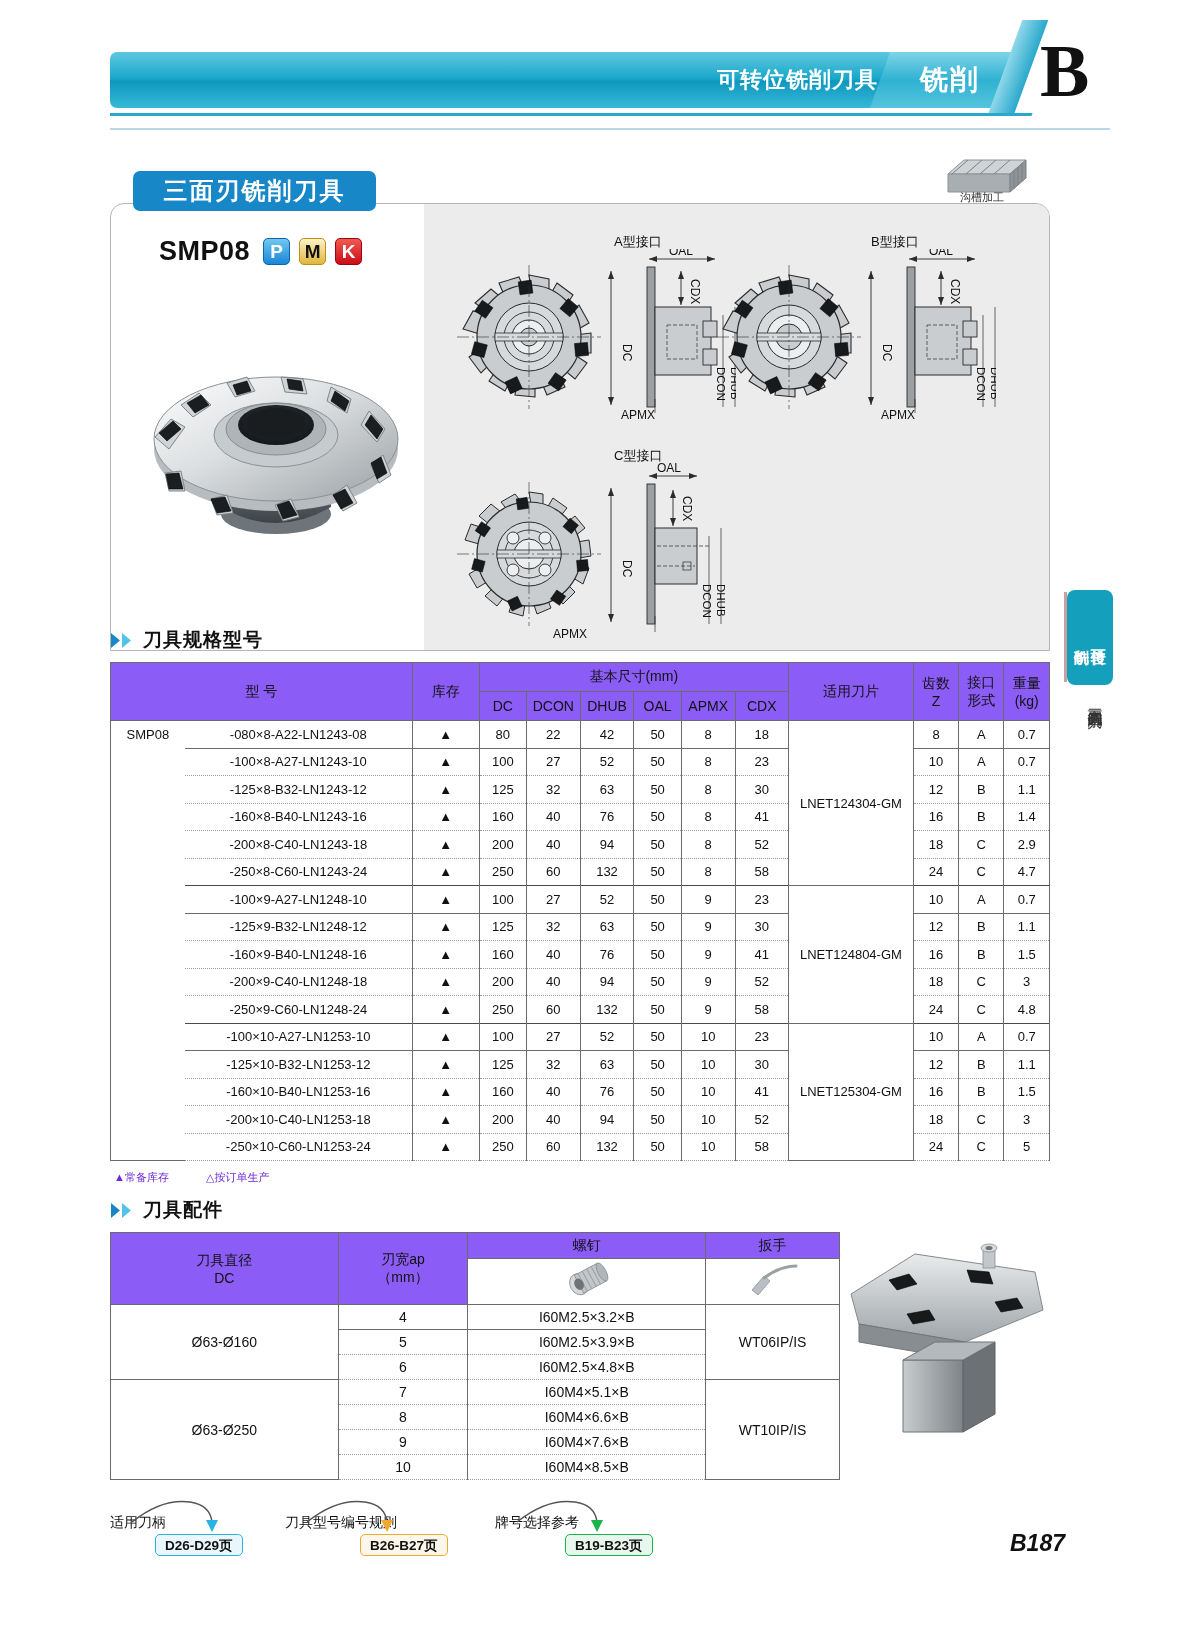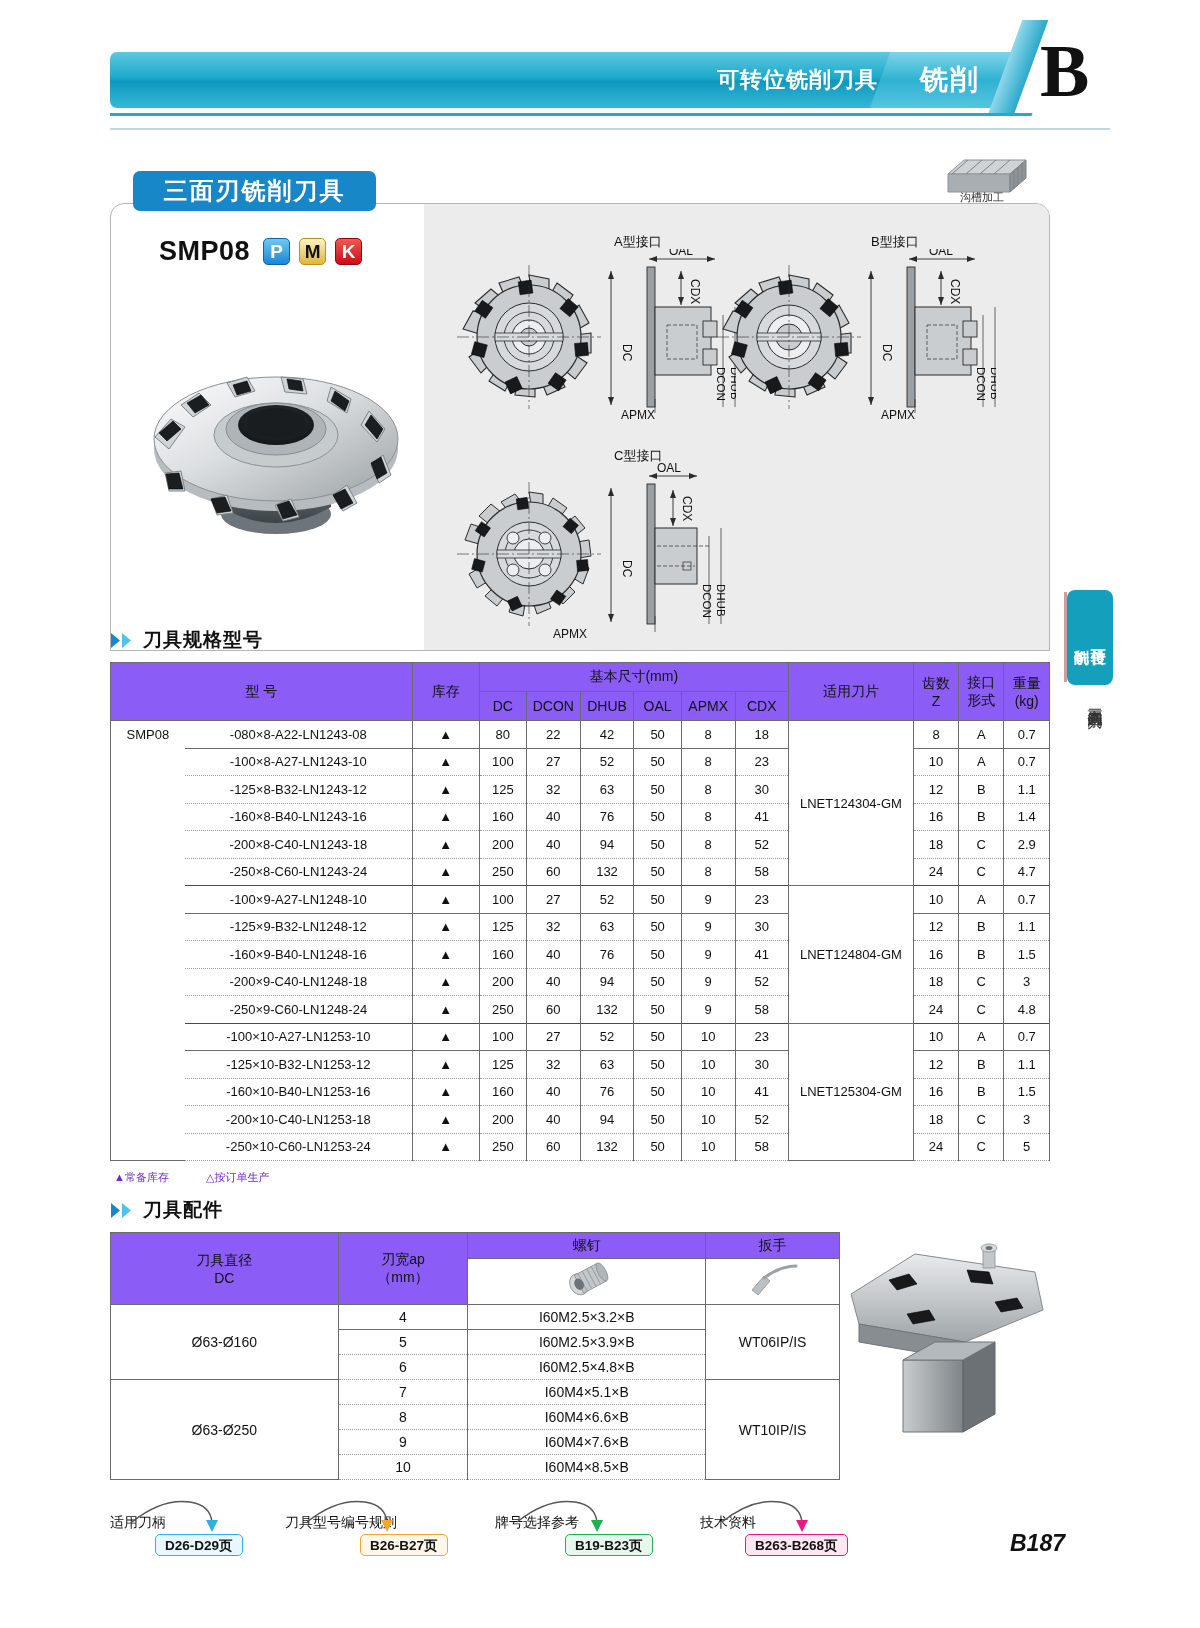--- a/index.html
+++ b/index.html
@@ -871,28 +871,20 @@
       <div class="ref-pill" style="left: 75px; border: 1px solid rgb(240, 168, 48); background: rgba(240, 168, 48, 0.1);">B26-B27页</div>
     </div>
     <div class="ref" style="left: 385px;">
       <div class="ref-label">牌号选择参考</div>
       <svg width="120" height="40" viewBox="0 0 120 40" style="position: absolute; left: 18px; top: 0px;">
         <path d="M4 26 Q34 2 62 6 Q82 9 84 26" fill="none" stroke="#555" stroke-width="1.4"></path>
         <polygon points="78,24 90,24 84,36" fill="#19b44a"></polygon>
       </svg>
       <div class="ref-pill" style="left: 70px; border: 1px solid rgb(25, 180, 74); background: rgba(25, 180, 74, 0.1);">B19-B23页</div>
     </div>
-    <div class="ref" style="left: 590px;">
-      <div class="ref-label">技术资料</div>
-      <svg width="120" height="40" viewBox="0 0 120 40" style="position: absolute; left: 18px; top: 0px;">
-        <path d="M4 26 Q34 2 62 6 Q82 9 84 26" fill="none" stroke="#555" stroke-width="1.4"></path>
-        <polygon points="78,24 90,24 84,36" fill="#e8197f"></polygon>
-      </svg>
-      <div class="ref-pill" style="left: 45px; border: 1px solid rgb(232, 25, 127); background: rgba(232, 25, 127, 0.1);">B263-B268页</div>
-    </div>
   </div>
 
 <div class="pagenum">B187</div>
 
 <div class="sidetab-edge"></div>
 <div class="sidetab">
   <span class="sidetab-col">可转位</span>
   <span class="sidetab-col">铣削</span>
 </div>
 <div class="sidetab-sub">三面刃铣削刀具</div>

